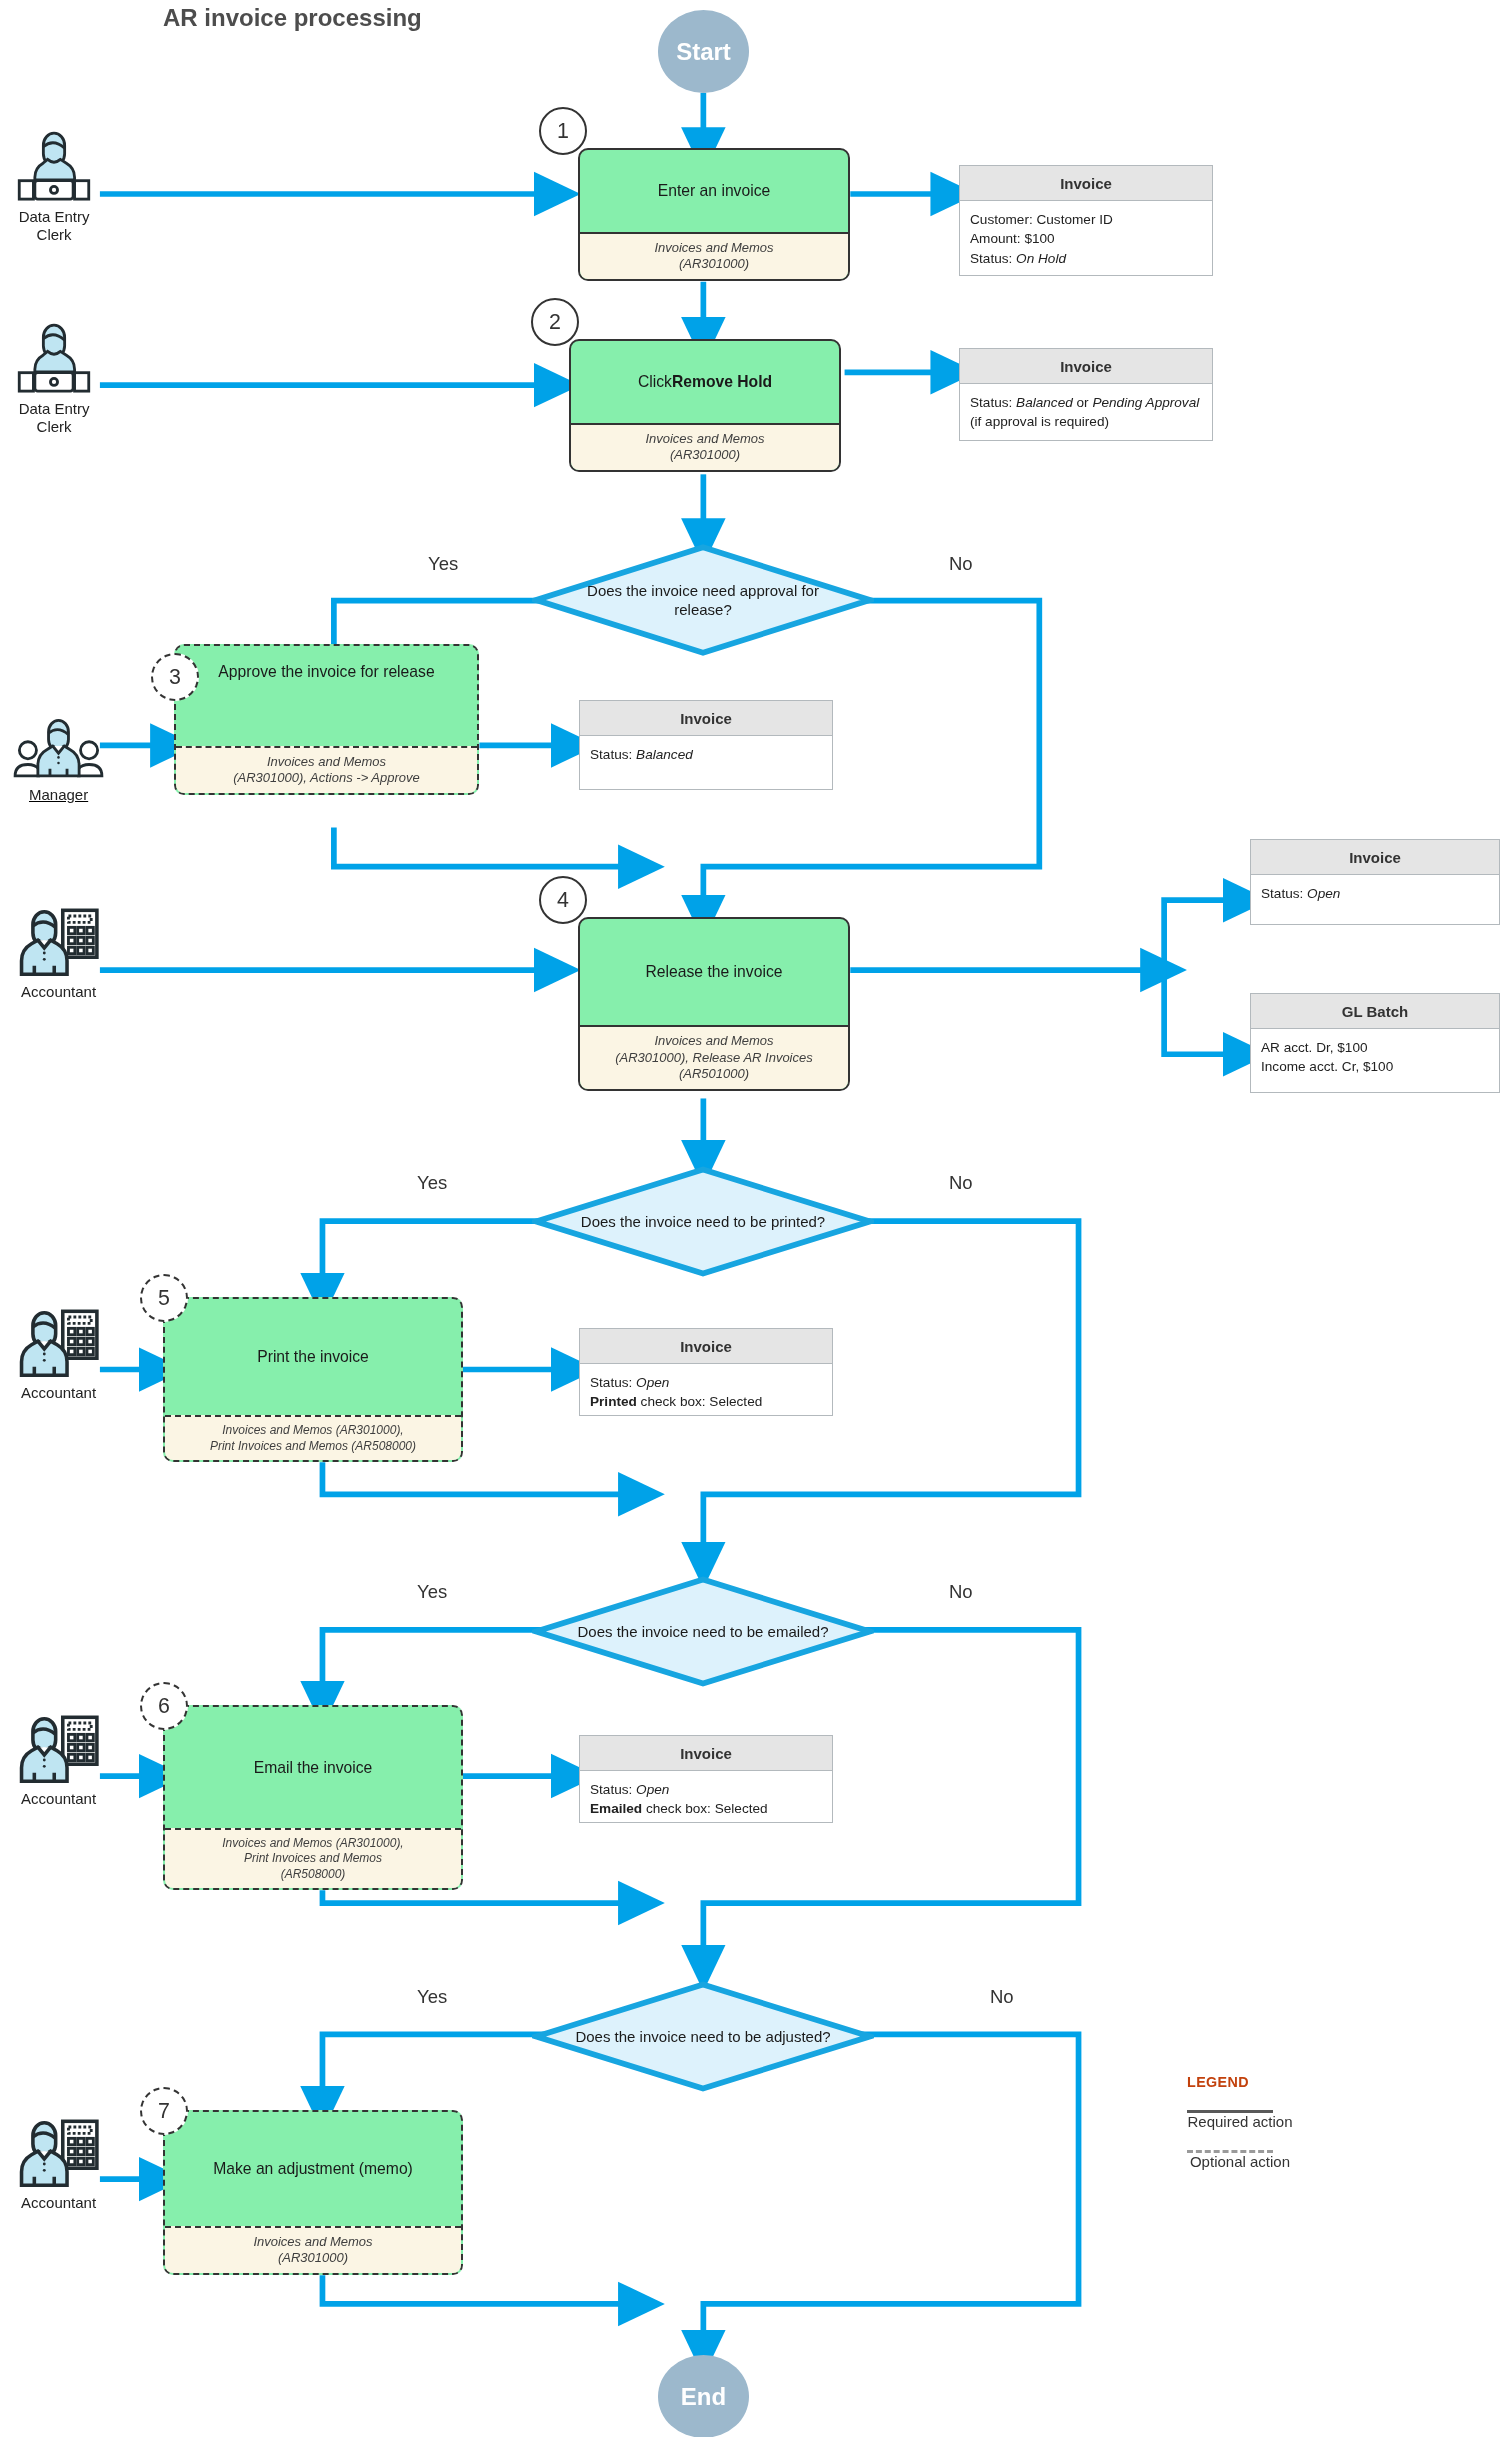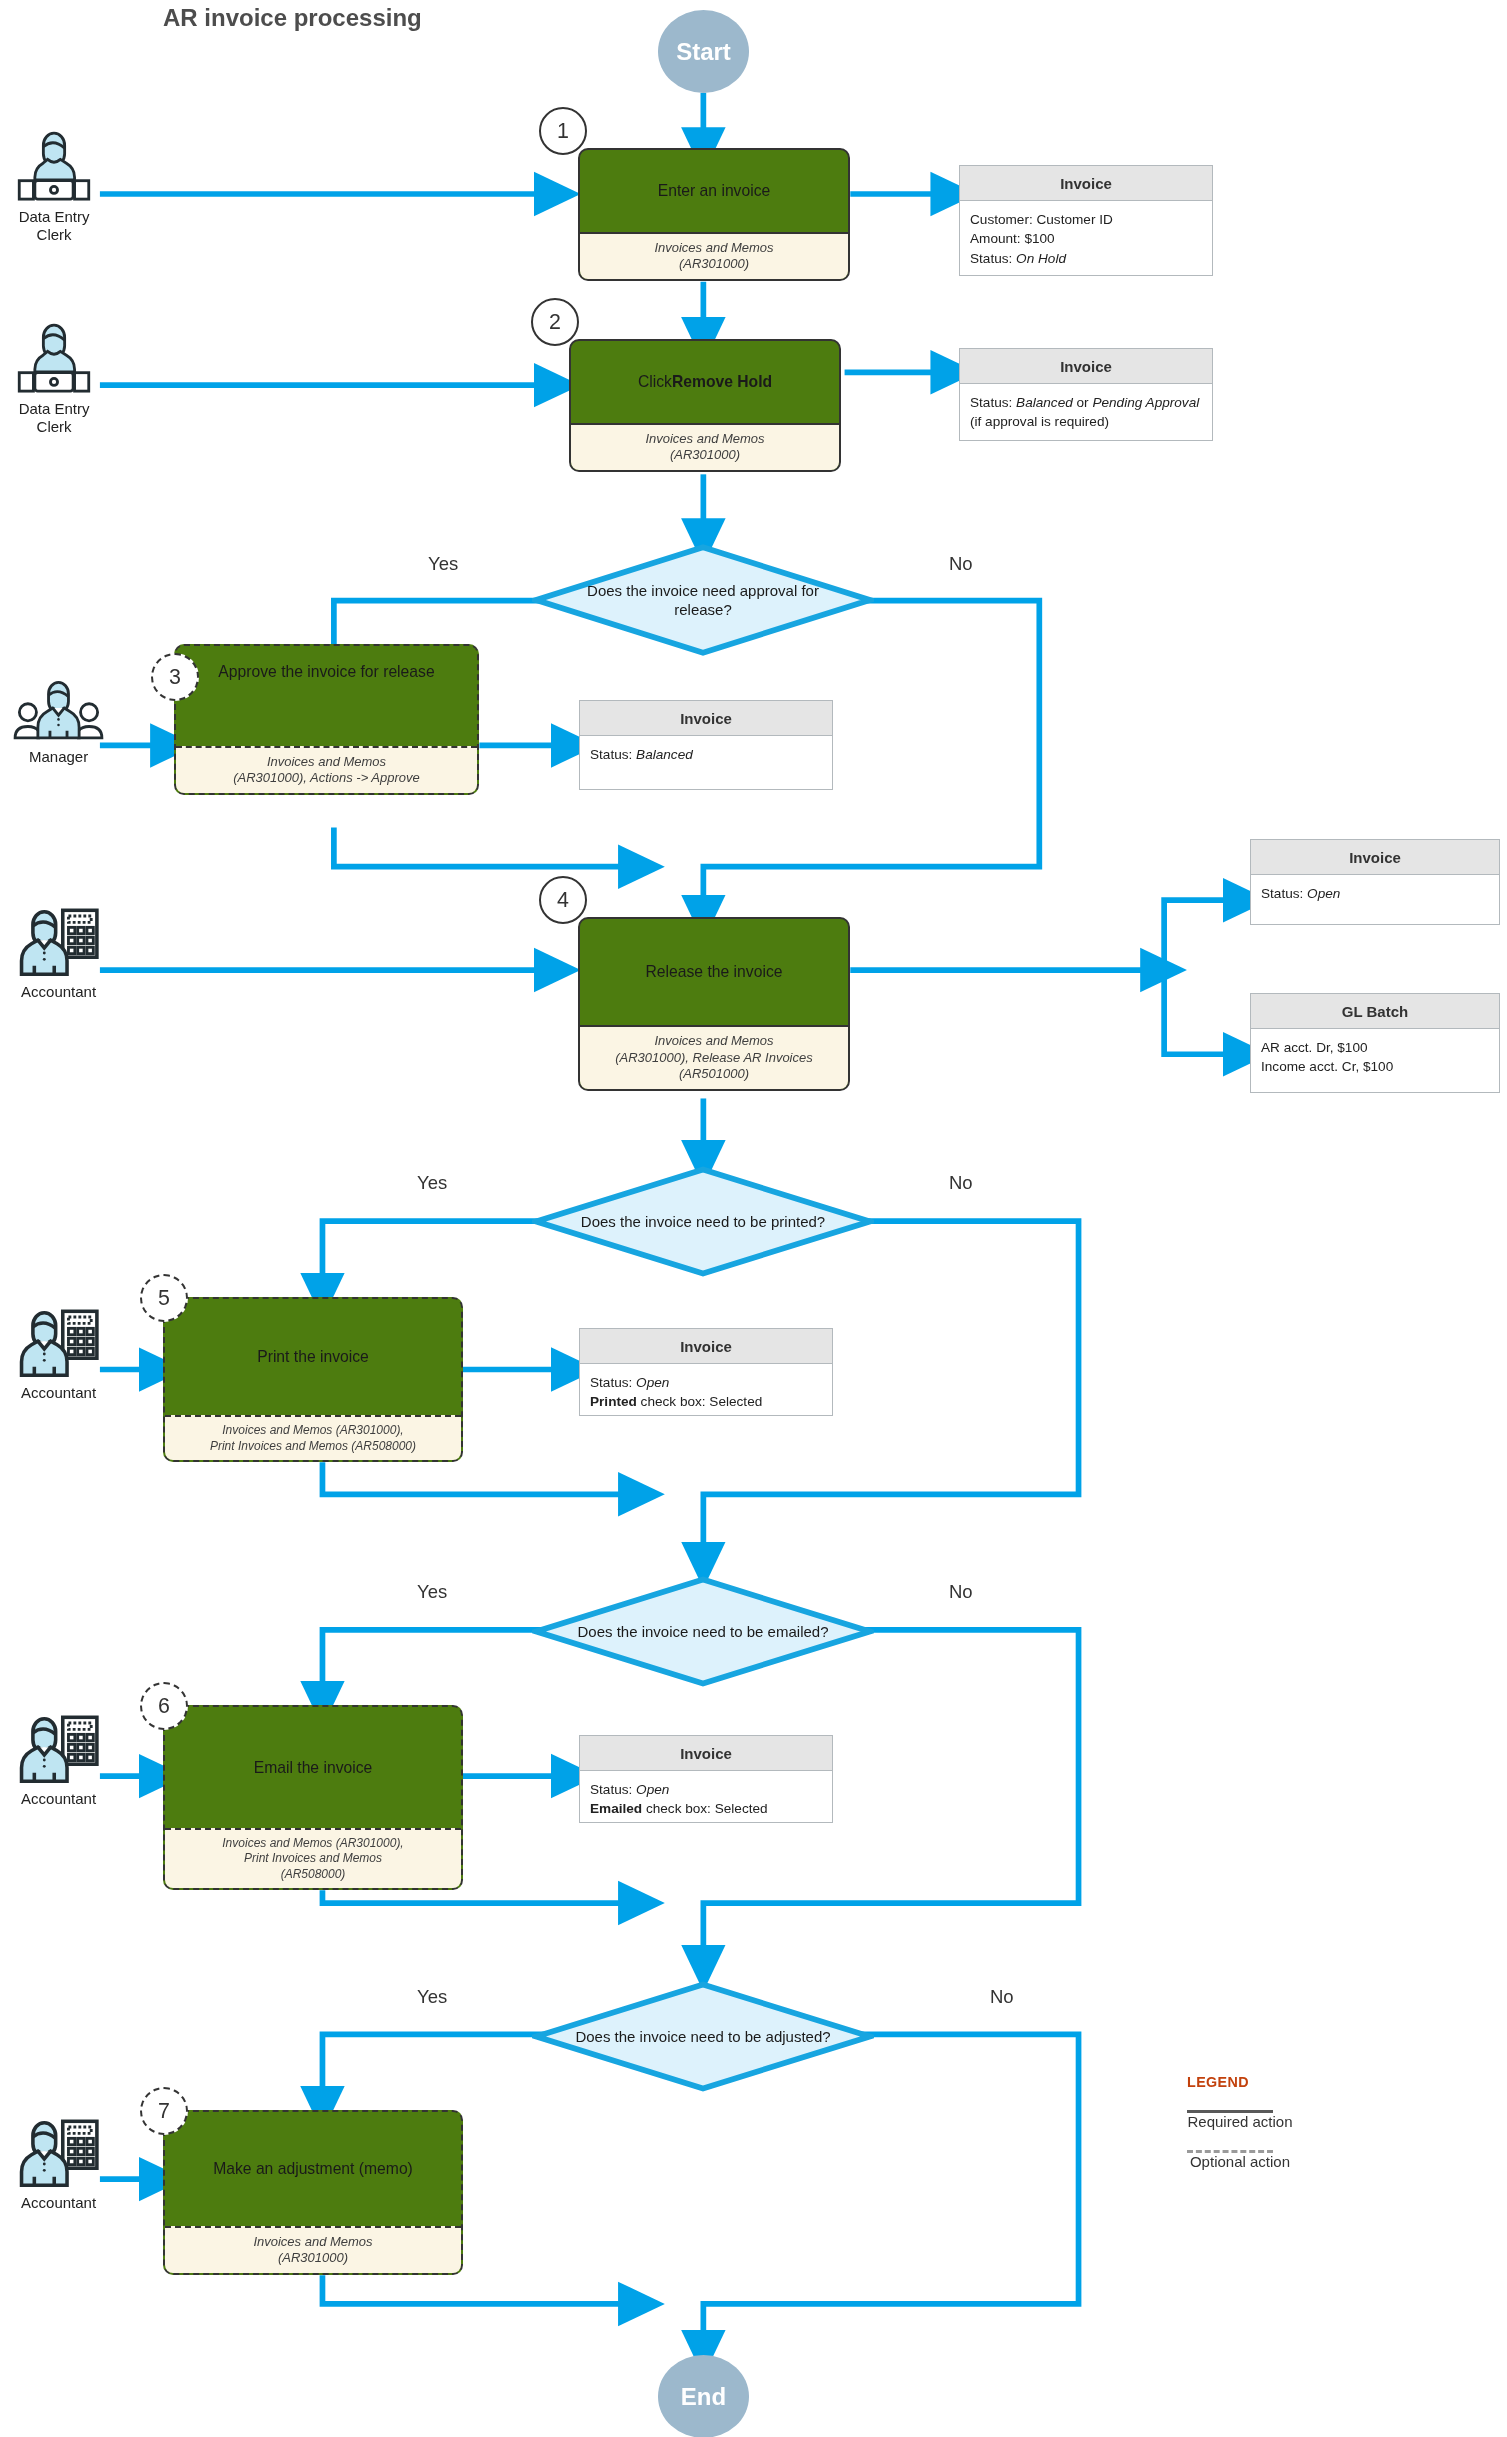--- a/index.html
+++ b/index.html
@@ -45,21 +45,21 @@
   }
 
   
   .proc {
     position: absolute;
     box-sizing: border-box;
     display: flex;
     flex-direction: column;
     border-radius: 10px;
     overflow: hidden;
-    background: #4d7c0f;
+    background: #86efac;
   }
   .proc.required {
     border: 2.1px solid #333333;
   }
   .proc.optional {
     border: 2.1px dashed #333333;
   }
   .proc .proc-body {
     flex: 1 1 auto;
     display: flex;
@@ -300,21 +300,21 @@
       <path d="M46,44 q9,8 18,0 l8,5 q12,7 12,20 v4 h-56 v-4 q0,-13 12,-20 z" fill="#bfe5f2" stroke="#222c31" stroke-width="4"></path>
       <rect x="28" y="74" width="54" height="26" rx="4" fill="#ffffff" stroke="#222c31" stroke-width="4"></rect>
       <circle cx="55" cy="87" r="5" fill="none" stroke="#222c31" stroke-width="4"></circle>
       <rect x="6" y="74" width="20" height="26" fill="none" stroke="#222c31" stroke-width="4"></rect>
       <rect x="84" y="74" width="20" height="26" fill="none" stroke="#222c31" stroke-width="4"></rect>
     </svg>
     <div class="actor-name">Data Entry
 Clerk</div>
   </div>
 
-  <div class="actor" style="left:8.6px; top:681px; width:100px;">
+  <div class="actor" style="left:8.6px; top:719px; width:100px;text-decoration:underline;">
     <svg width="93" height="64" viewBox="0 0 130 90">
       <circle cx="22" cy="44" r="12" fill="#ffffff" stroke="#222c31" stroke-width="4"></circle>
       <path d="M4,80 q0,-16 18,-16 q10,0 15,6 v10 z" fill="#ffffff" stroke="#222c31" stroke-width="4"></path>
       <circle cx="108" cy="44" r="12" fill="#ffffff" stroke="#222c31" stroke-width="4"></circle>
       <path d="M126,80 q0,-16 -18,-16 q-10,0 -15,6 v10 z" fill="#ffffff" stroke="#222c31" stroke-width="4"></path>
       <path d="M51,18 a14,16 0 0 1 28,0 v11 a14,16 0 0 1 -28,0 z" fill="#bfe5f2" stroke="#222c31" stroke-width="4"></path>
       <path d="M51,20 q13,-11 28,2" fill="none" stroke="#222c31" stroke-width="4"></path>
       <path d="M57,38 q8,7 16,0 l8,5 q13,7 13,22 v15 h-58 v-15 q0,-15 13,-22 z" fill="#bfe5f2" stroke="#222c31" stroke-width="4"></path>
       <path d="M57,38 l8,10 l8,-10" fill="#ffffff" stroke="#222c31" stroke-width="4"></path>
       <circle cx="65" cy="54" r="1.8" fill="#222c31"></circle>

